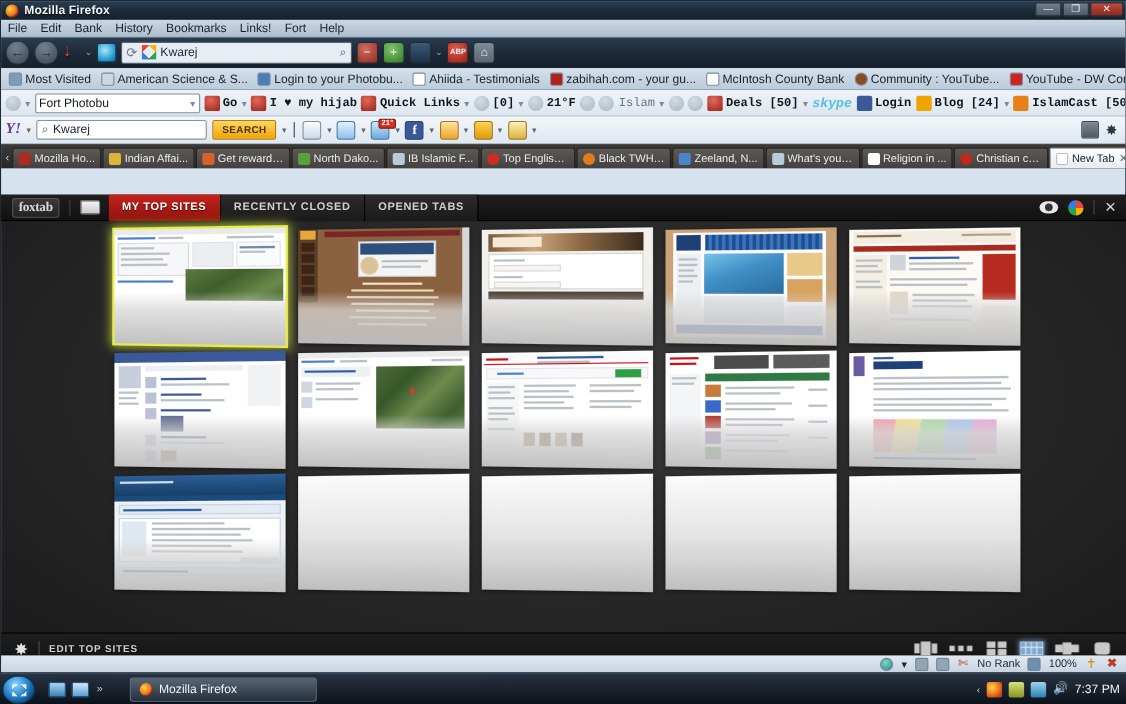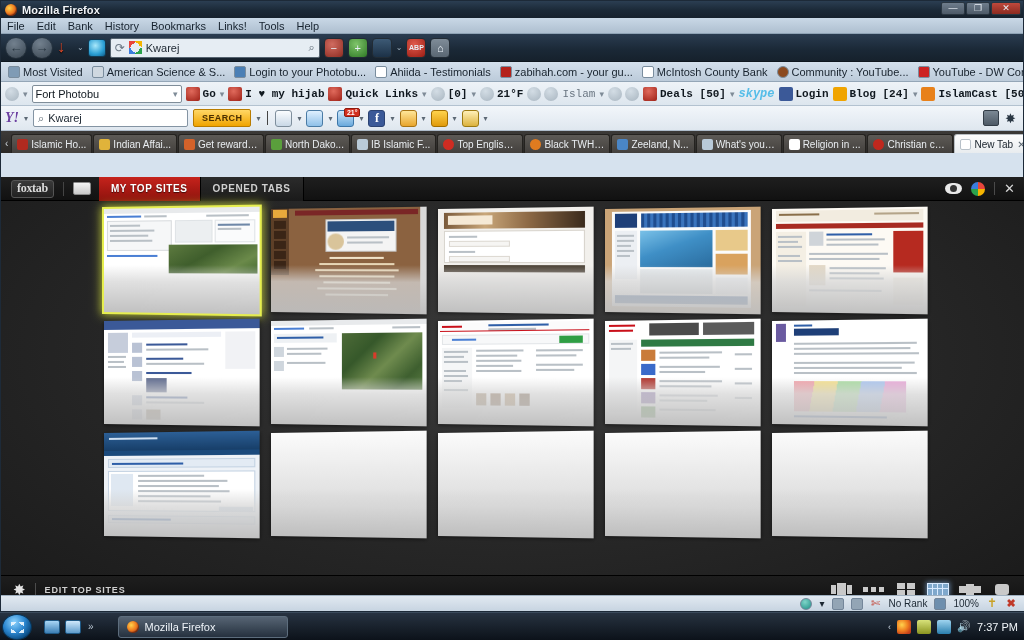--- a/index.html
+++ b/index.html
@@ -362,21 +362,21 @@
       </div>
     </div>
 
     <div class="menubar">
       <span>File</span>
       <span>Edit</span>
       <span>Bank</span>
       <span>History</span>
       <span>Bookmarks</span>
       <span>Links!</span>
-      <span>Tools</span>
+      <span>Fort</span>
       <span>Help</span>
     </div>
 
     <div class="navbar">
       <div class="navbtn dim">←</div>
       <div class="navbtn dim">→</div>
       <div class="dl-arrow"></div>
       <div class="tiny-caret">⌄</div>
       <div class="site-ico"></div>
       <div class="searchbar">
@@ -528,21 +528,21 @@
         <div class="ysq"></div>
         <div class="ygear">✸</div>
       </div>
     </div>
 
     <div class="tabstrip">
       <div class="tsarrow">‹</div>
 
       <div class="tab">
         <div class="tabico" style="background:#b02a1f"></div>
-        <div class="lbl">Islamic Ho...</div>
+        <div class="lbl">Mozilla Ho...</div>
       </div>
       <div class="tab">
         <div class="tabico" style="background:#e0b33a"></div>
         <div class="lbl">Indian Affai...</div>
       </div>
       <div class="tab">
         <div class="tabico" style="background:#d4622a"></div>
         <div class="lbl">Get rewarde...</div>
       </div>
       <div class="tab">
@@ -585,20 +585,21 @@
 
     </div>
 
     <div class="foxtab">
 
       <div class="ft-head">
         <div class="ft-logo">foxtab</div>
         <div class="ft-div"></div>
         <div class="ft-folder"></div>
         <div class="ft-tab active">MY TOP SITES</div>
+        <div class="ft-tab">RECENTLY CLOSED</div>
         <div class="ft-tab">OPENED TABS</div>
         <div class="right">
           <div class="ft-eye"></div>
           <div class="ft-orb"></div>
           <div class="ft-vdiv"></div>
           <div class="ft-x">✕</div>
         </div>
       </div>
 
       <div class="grid">

